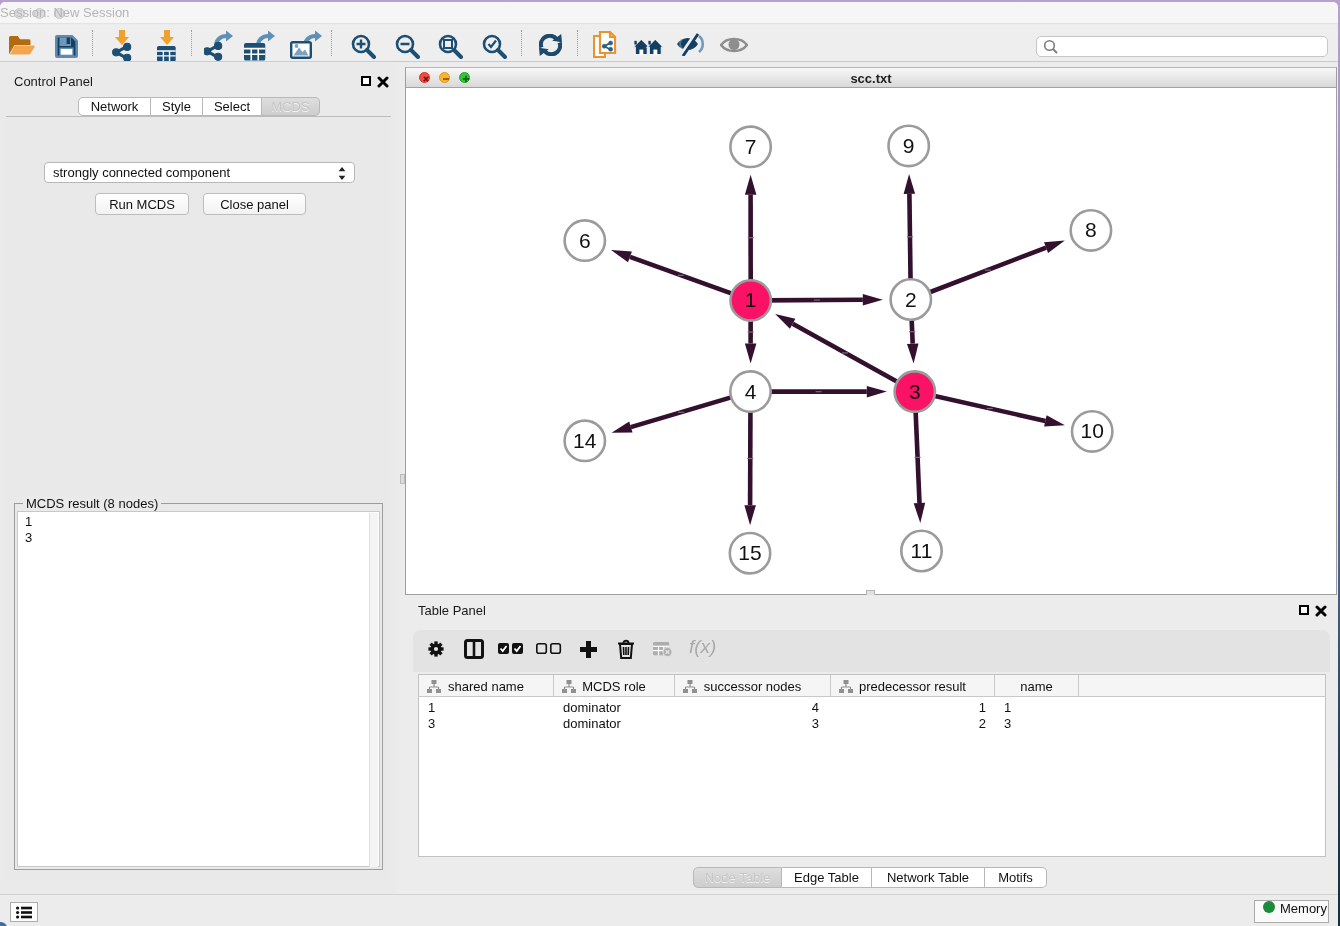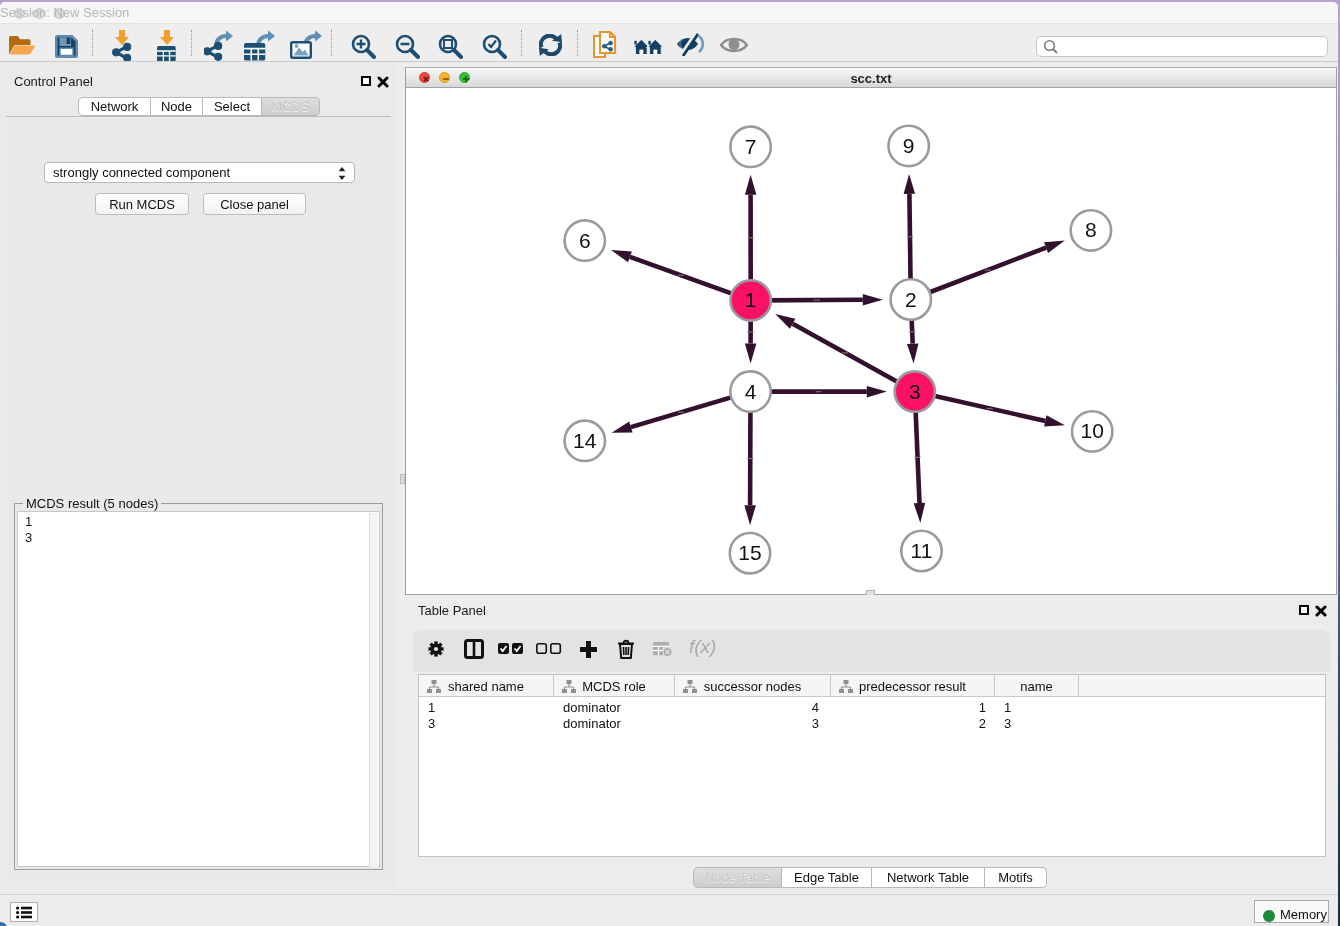--- a/index.html
+++ b/index.html
@@ -34,21 +34,21 @@
 #tablepanel{position:absolute;left:405px;top:593px;width:933px;height:300px;background:#ececec}
 #ttoolbar{position:absolute;left:8px;top:35px;width:917px;height:42px;background:#e3e3e3;border-radius:8px 8px 0 0}
 #tbl{position:absolute;left:13px;top:79px;width:908px;height:183px;background:#fff;border:1px solid #c2c2c2}
 #thead{position:absolute;left:0;top:0;width:100%;height:22px;background:#f5f5f5;border-bottom:1px solid #c9c9c9}
 .th{position:absolute;top:0;height:22px;border-right:1px solid #c9c9c9;font-size:13px;color:#111}
 .thlbl{position:absolute;top:4px;width:100%;text-align:center}
 .trow{position:absolute;font-size:13px;color:#111;height:16px;line-height:16px}
 .cell{position:absolute;top:0}
 
 #statusbar{position:absolute;left:0;top:892px;width:100%;height:32px;background:#ececec;border-top:1px solid #d2d2d2}
-#membtn{position:absolute;left:1254px;top:5px;width:75px;height:23px;background:#fafafa;border:1px solid #ababab;font-size:13px;color:#111;display:flex;align-items:flex-end}
+#membtn{position:absolute;left:1254px;top:5px;width:75px;height:23px;background:#fafafa;border:1px solid #ababab;font-size:13px;color:#111;display:flex;align-items:flex-start}
 #listbtn{position:absolute;left:10px;top:7px;width:28px;height:20px;background:#fcfcfc;border:1px solid #adadad}
 </style></head><body>
 <div id="win">
 <div id="titlebar">
 <div class="tl" style="left:14px"></div>
       <div class="tl" style="left:34px"></div>
       <div class="tl" style="left:54px"></div>
 <div id="title">Session: New Session</div>
 </div>
 <div id="toolbar">
@@ -202,32 +202,32 @@
 </div>
 <div id="cpanel">
 <div class="ptitle abs" style="left:14px;top:11px">Control Panel</div>
 <div class="wicon-sq" style="left:361px;top:13px"></div>
 <svg class="abs" style="left:377px;top:13px" width="12" height="12" viewBox="0 0 12 12">
         <path d="M2 2 L10 10 M10 2 L2 10" stroke="#000" stroke-width="3" stroke-linecap="round"></path>
       </svg>
 <div id="tabpane"></div>
 <div class="tabs" style="left:78px;top:34px">
         <div class="tab first" style="width:73px">Network</div>
-        <div class="tab" style="width:52px">Node</div>
+        <div class="tab" style="width:52px">Style</div>
         <div class="tab" style="width:59px">Select</div>
         <div class="tab last sel" style="width:58px">MCDS</div>
       </div>
 <div id="combo">strongly connected component<svg class="abs" style="right:8px;top:4px" width="8" height="13" viewBox="0 0 8 13">
           <path d="M4 0 L7.4 4.2 L0.6 4.2 Z" fill="#222"></path>
           <path d="M4 13 L7.4 8.8 L0.6 8.8 Z" fill="#222"></path>
         </svg></div>
 <div class="btn" style="left:95px;top:130px;width:94px;height:22px;line-height:21px">Run MCDS</div>
 <div class="btn" style="left:203px;top:130px;width:103px;height:22px;line-height:21px">Close panel</div>
 <div id="resultbox">
-        <div id="resultlbl">MCDS result (5 nodes)</div>
+        <div id="resultlbl">MCDS result (8 nodes)</div>
         <div id="resulttxt">1<br>3<div class="abs" style="right:1px;top:1px;width:9px;height:354px;background:#f4f4f4;border-left:1px solid #e0e0e0"></div></div>
       </div>
 </div>
 <div class="abs" style="left:397px;top:61px;width:8px;height:831px;background:#ececec"></div>
 <div class="abs" style="left:400px;top:472px;width:5px;height:10px;background:#dcdcdc;border:1px solid #bbb"></div>
 <div id="netwin">
 <div id="nettitle">
 <div class="tl2" style="left:13px;background:#ee4d41;border:0.5px solid #d4382c">
           <svg width="10" height="10" viewBox="0 0 10 10" style="margin:0.5px">
             <path d="M2.8 2.8 L7.2 7.2 M7.2 2.8 L2.8 7.2" stroke="#7c1008" stroke-width="1.6"></path>

